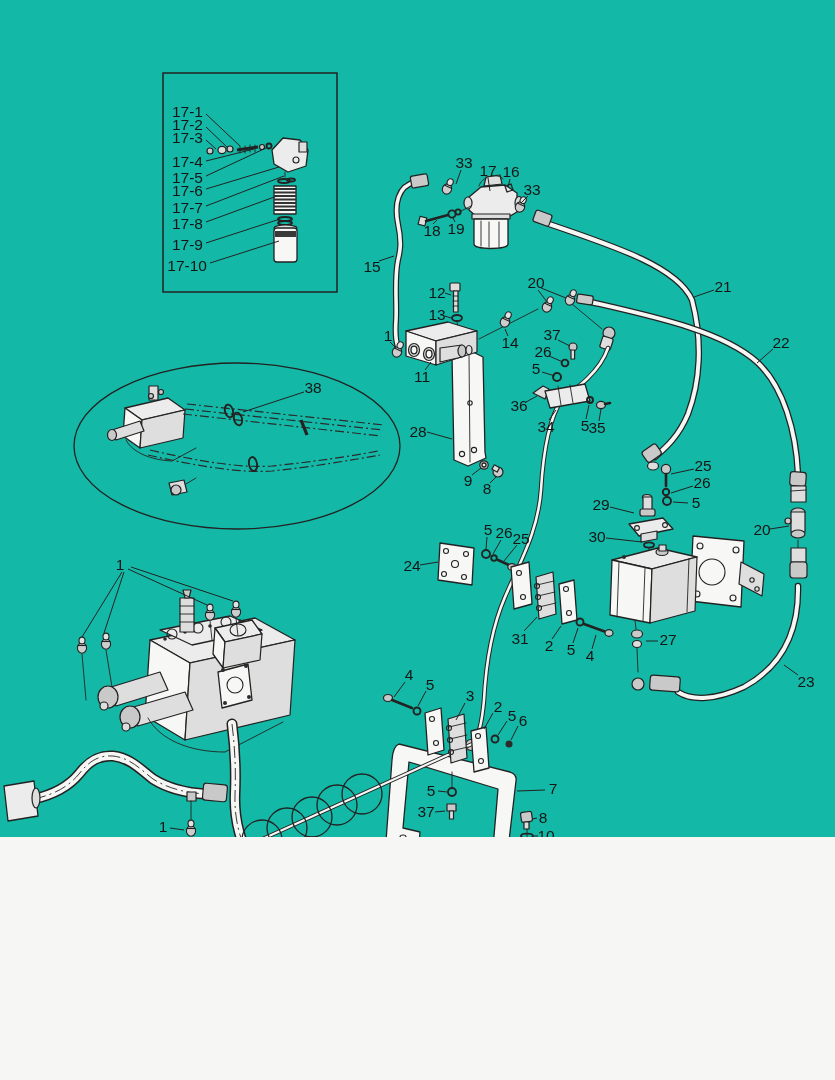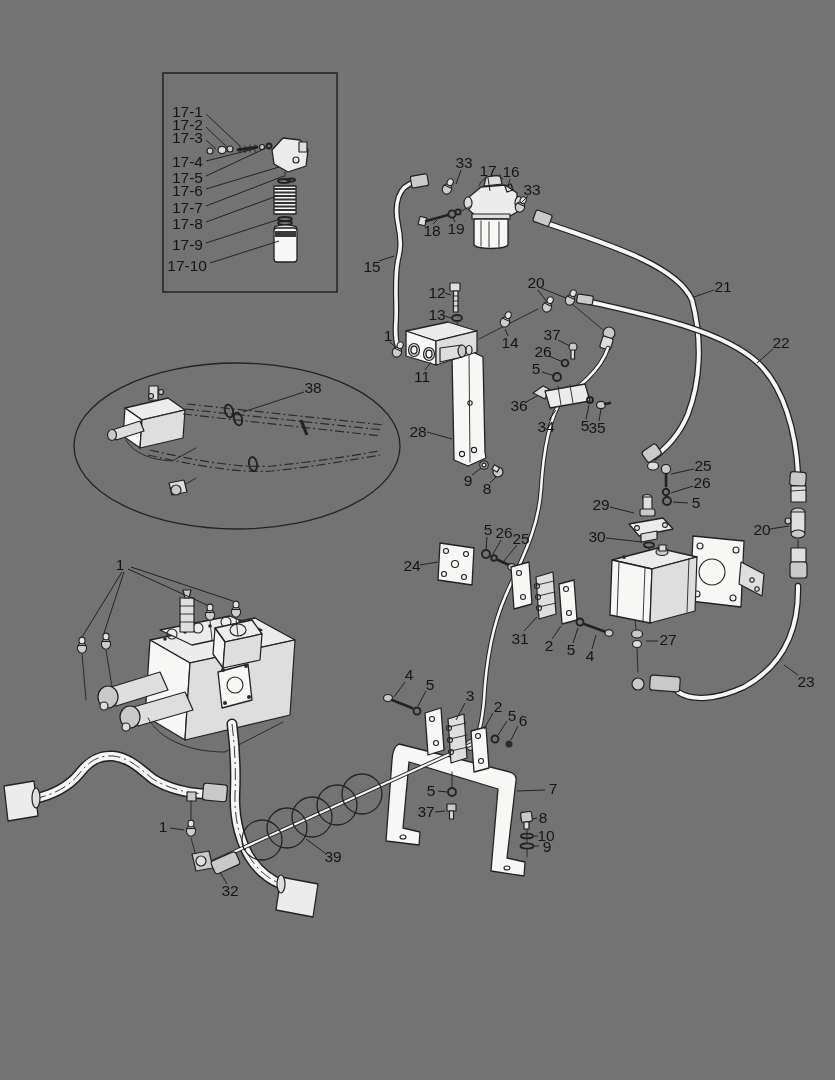--- a/index.html
+++ b/index.html
@@ -1,16 +1,16 @@
 <!DOCTYPE html>
 <html><head>
 <meta charset="utf-8">
 <style>
   html,body{margin:0;padding:0;background:#f6f6f4;}
-  .stage{width:835px;height:1080px;position:relative;background:#737373;}
+  .stage{width:835px;height:837px;position:relative;background:#14b8a6;}
   svg{display:block;}
   .ln{fill:none;stroke:#222;stroke-width:1.3;stroke-linecap:round;stroke-linejoin:round;}
   .thin{stroke-width:.9;}
   .fA{fill:#ececec;stroke:#222;stroke-width:1.3;stroke-linejoin:round;}
   .fB{fill:#f7f7f6;stroke:#222;stroke-width:1.3;stroke-linejoin:round;}
   .fC{fill:#dedede;stroke:#222;stroke-width:1.2;stroke-linejoin:round;}
   .fD{fill:#c9c9c9;stroke:#222;stroke-width:1.2;stroke-linejoin:round;}
   .dark{fill:#2b2b2b;stroke:none;}
   .oring{fill:none;stroke:#222;stroke-width:1.9;}
   .hole{fill:none;stroke:#222;stroke-width:1.1;}

